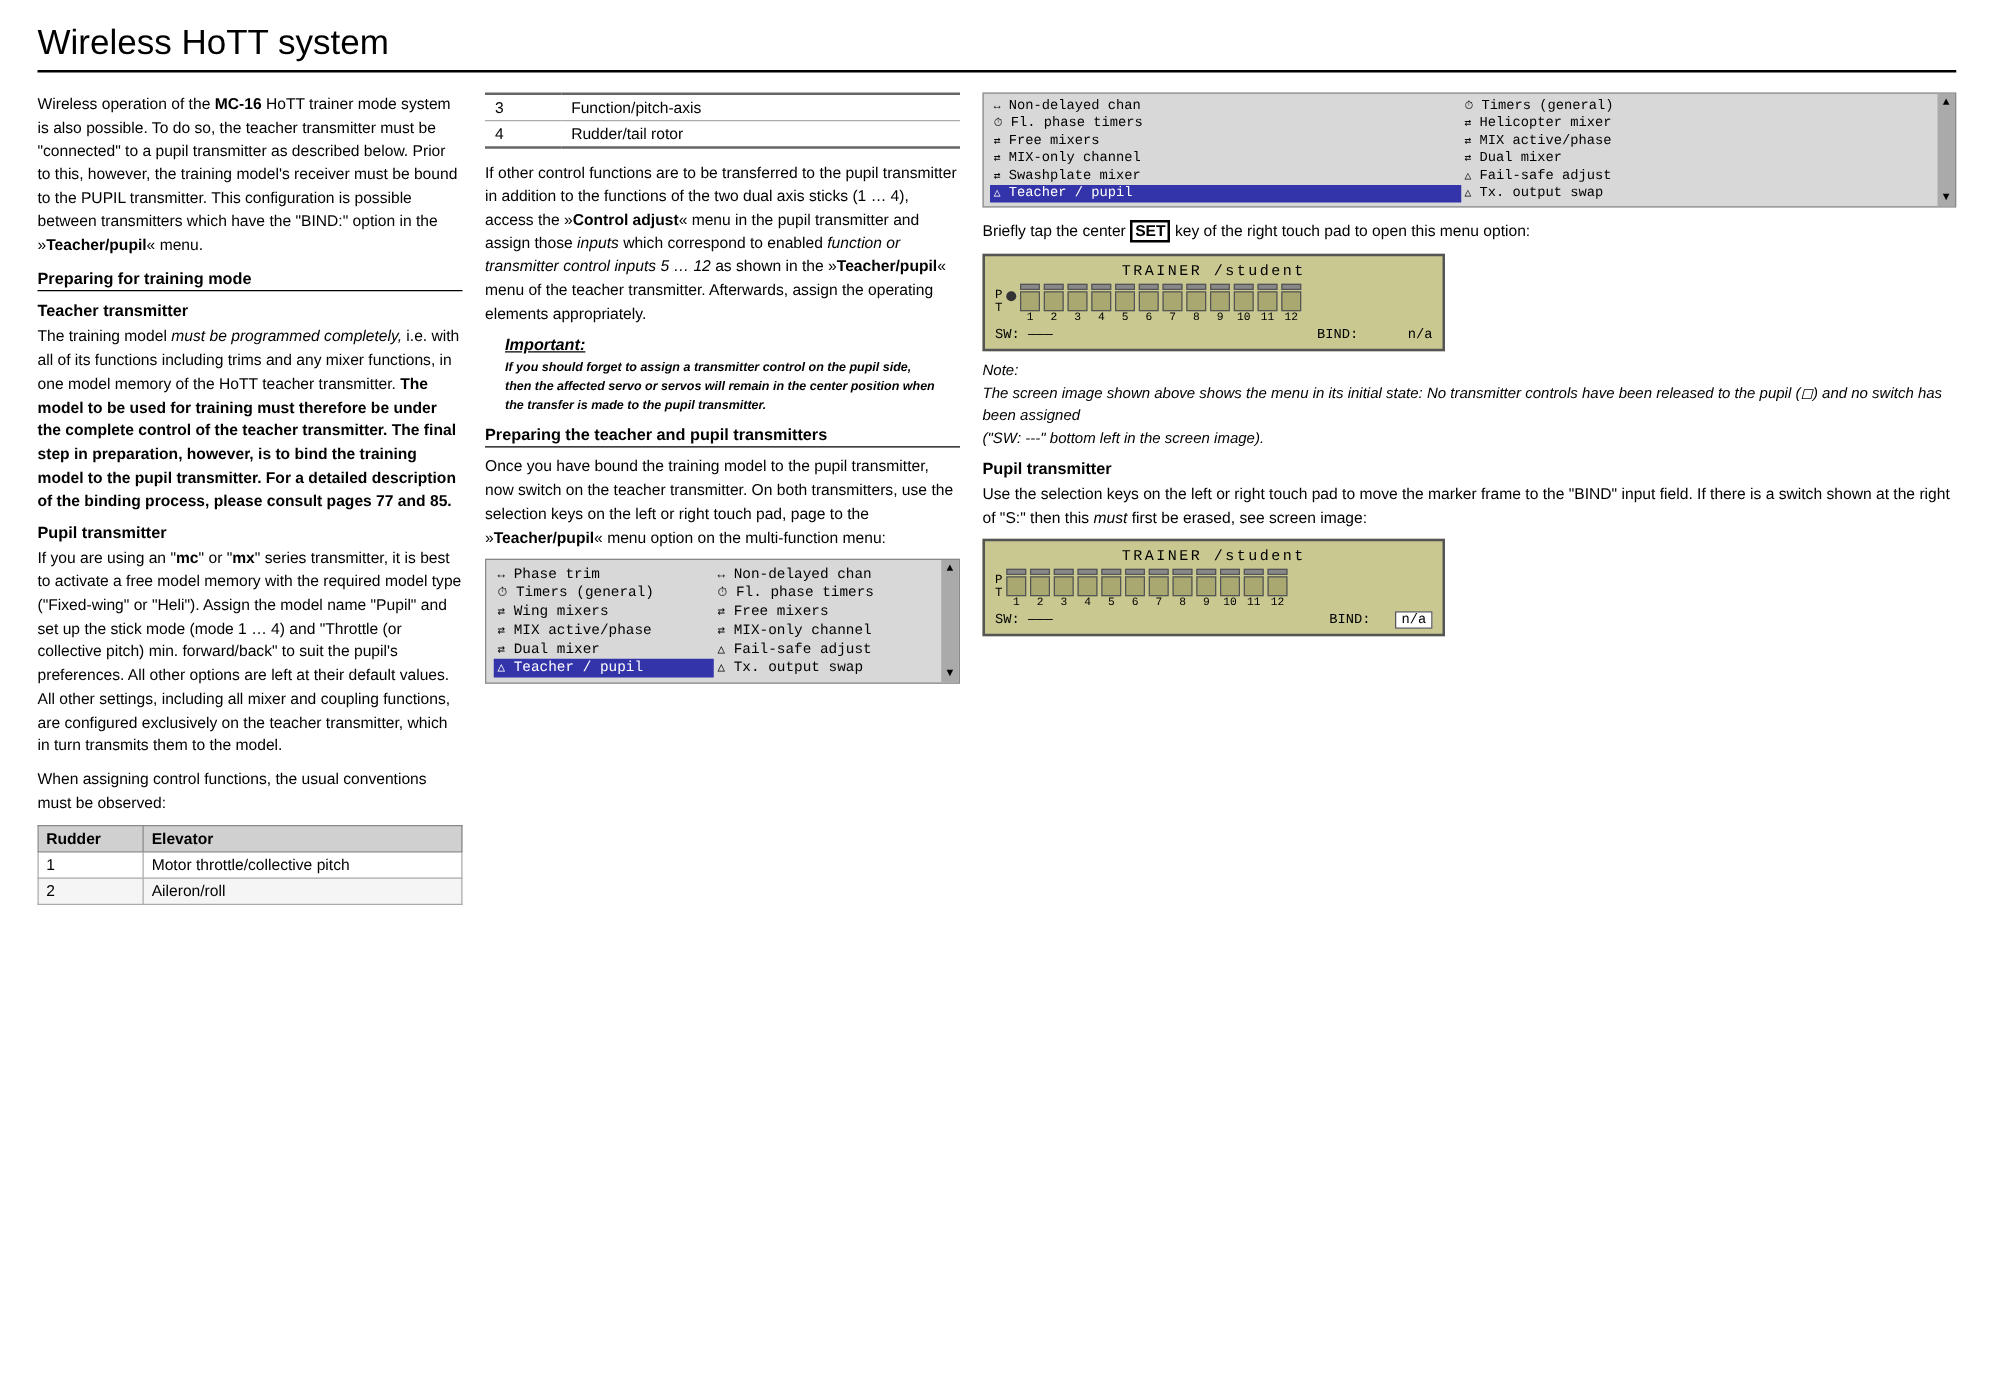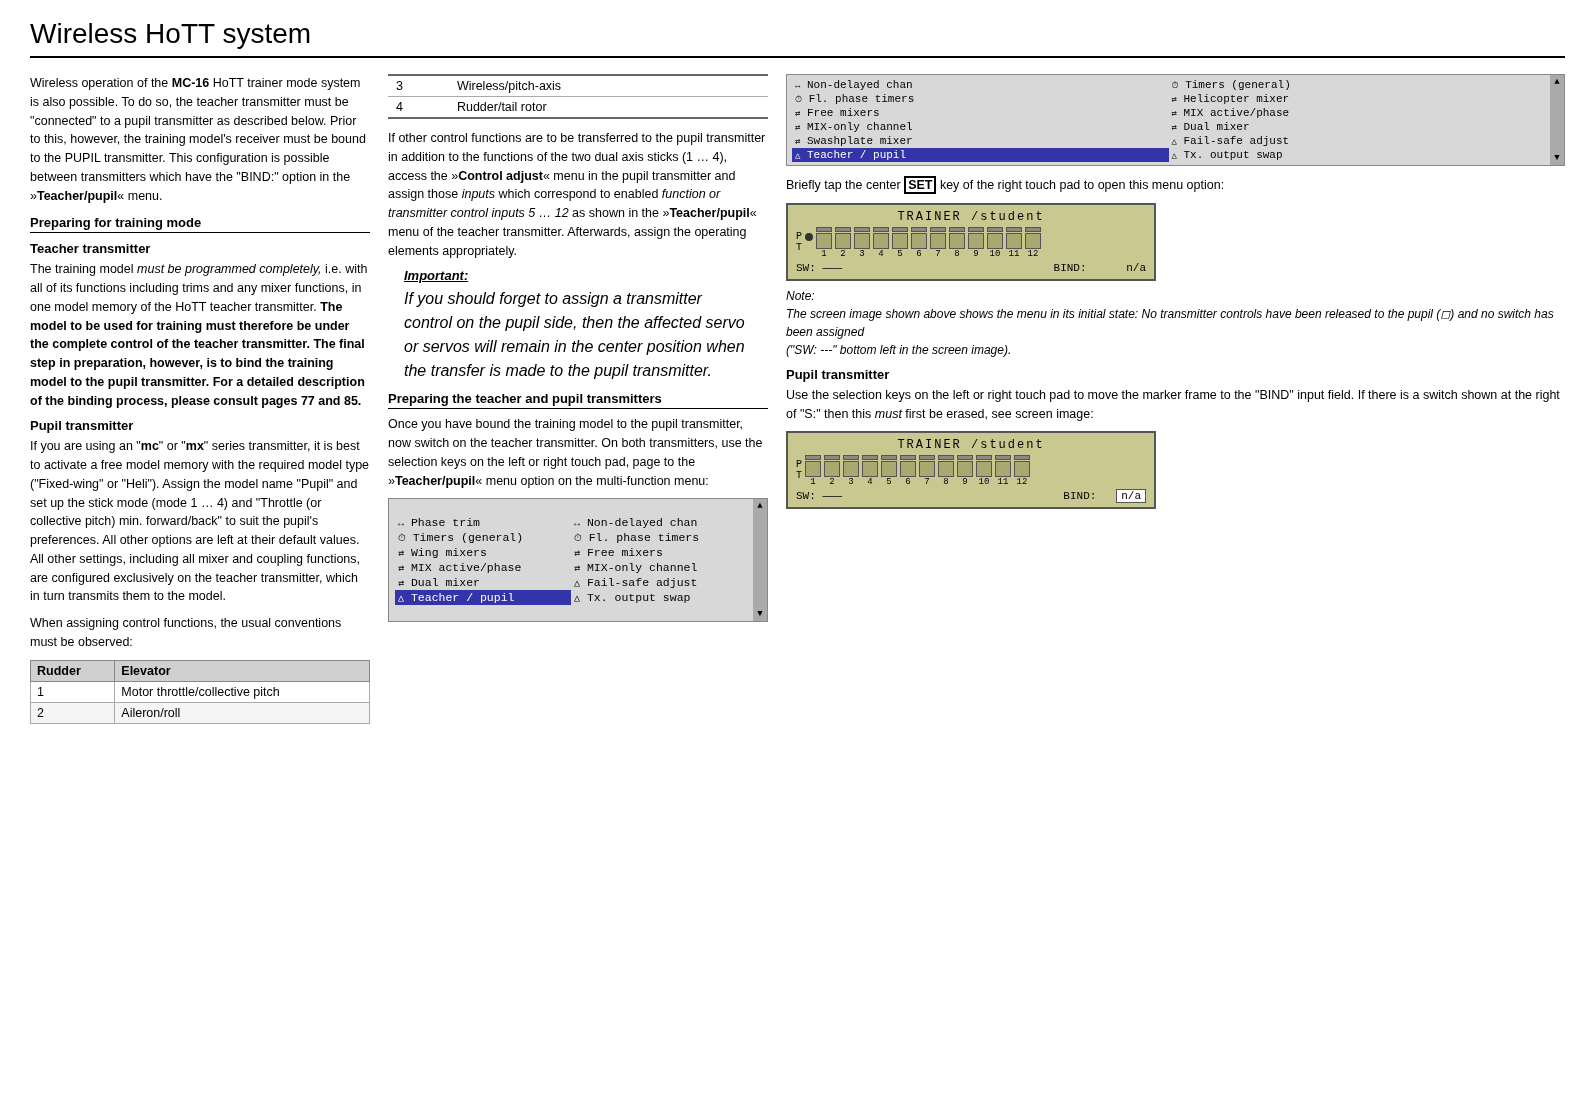--- a/index.html
+++ b/index.html
@@ -191,50 +191,50 @@
         </tbody>
       </table>
     </div>
 
     <div class="col-middle">
 
       <table class="small-table">
         <tbody>
           <tr>
             <td>3</td>
-            <td>Wireless/pitch-axis</td>
+            <td>Function/pitch-axis</td>
           </tr>
           <tr>
             <td>4</td>
             <td>Rudder/tail rotor</td>
           </tr>
         </tbody>
       </table>
 
       <p class="body-text">
         If other control functions are to be transferred to the pupil transmitter in addition to the functions of the two dual axis sticks (1 … 4), access the »<b>Control adjust</b>« menu in the pupil transmitter and assign those <i>inputs</i> which correspond to enabled <i>function or transmitter control inputs 5 … 12</i> as shown in the »<b>Teacher/pupil</b>« menu of the teacher transmitter. Afterwards, assign the operating elements appropriately.
       </p>
 
       <div class="important-block">
         <div class="underline-heading" style="text-decoration:underline; font-weight:bold; font-style:italic; margin-bottom:4px;">Important:</div>
-        <p style="font-style:italic; font-weight:normal; font-size:16px; line-height:1.5;">
+        <p style="font-style:italic; font-weight:bold; font-size:10px; line-height:1.5;">
           If you should forget to assign a transmitter control on the pupil side, then the affected servo or servos will remain in the center position when the transfer is made to the pupil transmitter.
         </p>
       </div>
 
       <div class="section-heading" style="margin-top:8px;">
         <span>Preparing the teacher and pupil transmitters</span>
       </div>
 
       <p class="body-text">
         Once you have bound the training model to the pupil transmitter, now switch on the teacher transmitter. On both transmitters, use the selection keys on the left or right touch pad, page to the »<b>Teacher/pupil</b>« menu option on the multi-function menu:
       </p>
 
       <div style="display:flex; border:1px solid #888; background:#d8d8d8; font-family:'Courier New',monospace; font-size:11.5px; margin-bottom:10px;">
-        <div style="flex:1; padding:16px 6px;">
+        <div style="flex:1; padding:4px 6px;">
           <table style="width:100%; border-collapse:collapse;">
             <tbody>
               <tr>
                 <td style="padding:1px 3px; white-space:nowrap;"><span style="font-size:10px;">↔</span> Phase trim</td>
                 <td style="padding:1px 3px; white-space:nowrap;"><span style="font-size:10px;">↔</span> Non-delayed chan</td>
               </tr>
               <tr>
                 <td style="padding:1px 3px; white-space:nowrap;"><span style="font-size:10px;">⏱</span> Timers (general)</td>
                 <td style="padding:1px 3px; white-space:nowrap;"><span style="font-size:10px;">⏱</span> Fl. phase timers</td>
               </tr>

